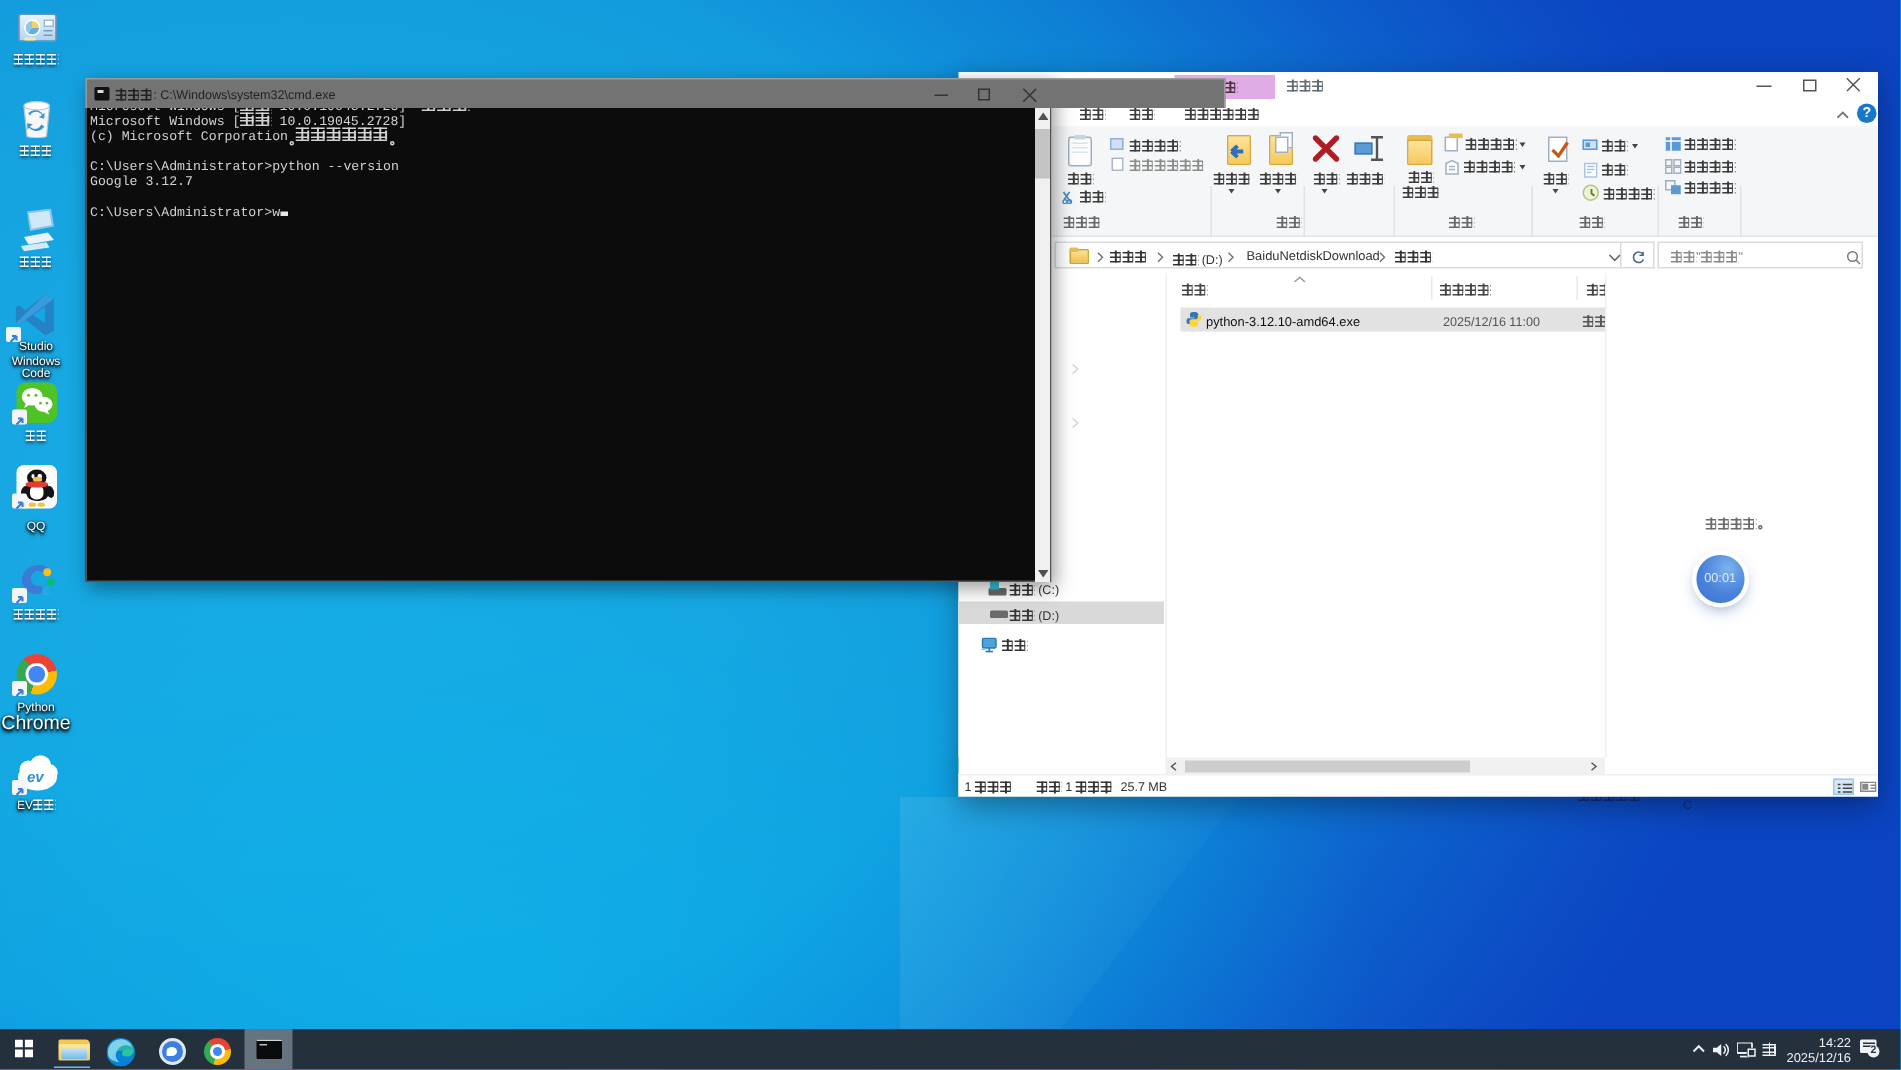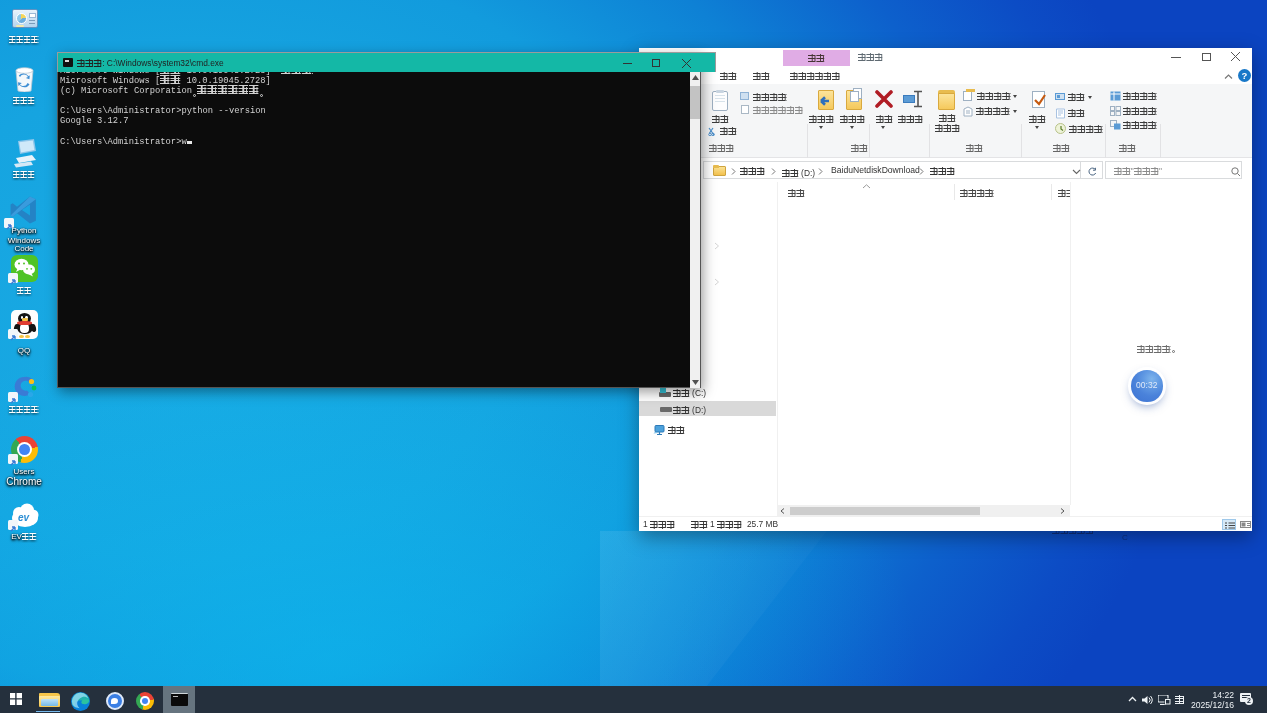--- a/index.html
+++ b/index.html
@@ -82,21 +82,21 @@
  <svg class="ab" style="left:10px;top:196px" width="27" height="28" viewBox="0 0 100 104">
   <path d="M74 2 L96 12 V92 L74 102 L26 64 L10 77 L2 72 V32 L10 27 L26 40 L74 2 M74 32 L44 52 L74 72 Z" fill="#2483c5"></path>
   <path d="M74 2 L96 12 L26 64 L10 77 L2 72 L74 2" fill="#3da0e0" opacity=".85"></path>
   <path d="M2 32 L10 27 L26 40 L74 2 L96 12" fill="none"></path>
  </svg>
  <div class="ab" style="left:4px;top:218px;width:10px;height:10px;background:#f2f6fa;border-radius:1.5px">
    <svg width="10" height="10">
         <path d="M3 7 L7 3 M7 3 H4 M7 3 V6" stroke="#3a7bd5" stroke-width="1.4" fill="none"></path>
       </svg>
  </div>
- <div class="ab lbl" style="left:0;top:226.5px;font-size:8px">Python</div>
+ <div class="ab lbl" style="left:0;top:226.5px;font-size:8px">Studio</div>
  <div class="ab lbl" style="left:0;top:236.5px;font-size:8px">Windows Code</div>
 
  <div class="ab" style="left:11px;top:255px;width:27px;height:27px;border-radius:6px;background:#4fc326">
    <svg width="27" height="27">
         <ellipse cx="10.5" cy="9.5" rx="7" ry="5.8" fill="#fff"></ellipse>
         <path d="M6.5 13.5 L5 17 L9.5 14.5 Z" fill="#fff"></path>
         <ellipse cx="18" cy="14.5" rx="6" ry="5" fill="#fff"></ellipse>
         <path d="M20.5 18.5 L22 21.5 L17.5 19.2 Z" fill="#fff"></path>
         <circle cx="8" cy="8.5" r="1" fill="#4fc326"></circle>
         <circle cx="13" cy="8.5" r="1" fill="#4fc326"></circle>
@@ -146,22 +146,22 @@
 
  <div class="ab" style="left:11px;top:436px;width:27px;height:27px;border-radius:50%;background:conic-gradient(from -40deg,#ea4335 0 33%,#fbbc05 33% 66%,#34a853 66% 100%)">
    <div class="ab" style="left:6px;top:6px;width:15px;height:15px;border-radius:50%;background:#fff"></div>
    <div class="ab" style="left:8.2px;top:8.2px;width:10.6px;height:10.6px;border-radius:50%;background:#4285f4"></div>
  </div>
  <div class="ab" style="left:8px;top:454px;width:10px;height:10px;background:#f2f6fa;border-radius:1.5px">
    <svg width="10" height="10">
         <path d="M3 7 L7 3 M7 3 H4 M7 3 V6" stroke="#3a7bd5" stroke-width="1.4" fill="none"></path>
       </svg>
  </div>
- <div class="ab lbl" style="left:0;top:467.5px;font-size:8px">Users</div>
- <div class="ab lbl" style="left:0;top:477.5px;font-size:10px">Chrome</div>
+ <div class="ab lbl" style="left:0;top:467.5px;font-size:8px">Python</div>
+ <div class="ab lbl" style="left:0;top:477.5px;font-size:13px">Chrome</div>
 
  <svg class="ab" style="left:11px;top:502px" width="28" height="27">
   <ellipse cx="14" cy="16" rx="13" ry="9" fill="#fff"></ellipse>
   <circle cx="8" cy="11" r="6" fill="#fff"></circle>
   <circle cx="16" cy="8.5" r="7" fill="#fff"></circle>
   <circle cx="22" cy="13" r="5.5" fill="#fff"></circle>
   <text x="7" y="19" font-size="10" fill="#2e8fd4" font-family="Liberation Sans" font-style="italic" font-weight="bold">ev</text>
  </svg>
  <div class="ab" style="left:8px;top:520px;width:10px;height:10px;background:#f2f6fa;border-radius:1.5px">
    <svg width="10" height="10">
@@ -376,20 +376,29 @@
 
    <svg class="ab" style="left:223px;top:2px" width="9" height="5">
         <path d="M1 4 L4.5 0.8 L8 4" stroke="#9a9a9a" fill="none"></path>
       </svg>
    <div class="ab" style="left:149px;top:7px;color:#454545"><span class="z z8" style="--n:2"></span></div>
    <div class="ab" style="left:321px;top:7px;color:#454545"><span class="z z8" style="--n:4"></span></div>
    <div class="ab" style="left:419px;top:7px;color:#454545;width:12px;overflow:hidden"><span class="z z8" style="--n:2"></span></div>
    <div class="ab" style="left:315px;top:2px;width:1px;height:16px;background:#e8e8e8"></div>
    <div class="ab" style="left:412px;top:2px;width:1px;height:16px;background:#e8e8e8"></div>
 
+   <div class="ab" style="left:148px;top:22.5px;width:283px;height:16px;background:#e2e2e2">
+     <svg class="ab" style="left:3px;top:2px" width="12" height="12">
+          <path d="M6 1 C3.2 1 3.3 2.2 3.3 3.3 V4.6 H6.1 V5.1 H2.3 C1.1 5.1 1 6.2 1 7 C1 7.9 1.1 9 2.3 9 H3.5 V7.5 C3.5 6.4 4.4 6 5.3 6 H8 C8.9 6 9 5.2 9 4.4 V3.3 C9 2.2 8.8 1 6 1 Z" fill="#3776ab"></path>
+          <path d="M6 11 C8.8 11 8.7 9.8 8.7 8.7 V7.4 H5.9 V6.9 H9.7 C10.9 6.9 11 5.8 11 5 C11 4.1 10.9 3 9.7 3 H8.5 V4.5 C8.5 5.6 7.6 6 6.7 6 H4 C3.1 6 3 6.8 3 7.6 V8.7 C3 9.8 3.2 11 6 11 Z" fill="#ffd43b"></path>
+        </svg>
+     <div class="ab" style="left:17px;top:4px;color:#111;font-size:8.6px">python-3.12.10-amd64.exe</div>
+     <div class="ab" style="left:175px;top:4px;color:#555;font-size:8.4px">2025/12/16 11:00</div>
+     <div class="ab" style="left:268px;top:5.5px;color:#555;width:15px;overflow:hidden"><span class="z z8" style="--n:2"></span></div>
+   </div>
 
    <div class="ab" style="left:498px;top:163px;color:#6b6b6b;white-space:nowrap;line-height:8px"><span class="z z8" style="--n:4;vertical-align:top"></span><span class="dot" style="vertical-align:bottom"></span></div>
  </div>
 
  <div class="ab" style="left:138px;top:457px;width:293px;height:11px;background:#f0f0f0">
    <svg class="ab" style="left:3px;top:3px" width="5" height="6">
         <path d="M4 0.5 L1 3 L4 5.5" stroke="#555" fill="none"></path>
       </svg>
    <div class="ab" style="left:13px;top:1.5px;width:190px;height:8px;background:#cdcdcd"></div>
    <svg class="ab" style="left:283px;top:3px" width="5" height="6">
@@ -408,25 +417,25 @@
    <div class="ab" style="left:600px;top:2px;width:13px;height:11px">
      <svg style="position:absolute;left:1px;top:2px" width="11" height="7">
           <rect x="0.5" y="0.5" width="10" height="6" fill="none" stroke="#888"></rect>
           <rect x="1.5" y="1.5" width="4" height="4" fill="#888"></rect>
           <path d="M7 2.5 H10 M7 4.5 H10" stroke="#888"></path>
         </svg>
    </div>
  </div>
 </div>
 
-<div class="ab" style="left:1131px;top:370px;width:31.5px;height:31.5px;border-radius:50%;background:radial-gradient(circle at 65% 28%,#7db4ec 0%,#5e97e2 30%,#4a82da 55%,#3d72d2 100%);box-shadow:0 0 0 3px rgba(255,255,255,.97),0 4px 10px rgba(40,80,160,.5);color:#dfe9f8;font-size:8.5px;text-align:center;line-height:31.5px">00:32</div>
+<div class="ab" style="left:1131px;top:370px;width:31.5px;height:31.5px;border-radius:50%;background:radial-gradient(circle at 65% 28%,#7db4ec 0%,#5e97e2 30%,#4a82da 55%,#3d72d2 100%);box-shadow:0 0 0 3px rgba(255,255,255,.97),0 4px 10px rgba(40,80,160,.5);color:#dfe9f8;font-size:8.5px;text-align:center;line-height:31.5px">00:01</div>
 
 <div class="ab" id="cmd" style="left:57px;top:52px;width:644px;height:336px;box-shadow:2px 4px 12px rgba(0,0,0,.4)">
 
- <div class="ab" style="left:0;top:0;width:659px;height:20px;background:#14b8a6;border:1px solid #9b9b9b;border-bottom:none">
+ <div class="ab" style="left:0;top:0;width:760px;height:20px;background:#737373;border:1px solid #9b9b9b;border-bottom:none">
   <div class="ab" style="left:5px;top:5px;width:10px;height:9px;background:#111;border-radius:1px">
     <div class="ab" style="left:1.5px;top:2px;width:4px;height:1.5px;background:#ddd"></div>
   </div>
   <div class="ab mix" style="left:19px;top:6px;color:#222"><span class="z z8" style="--n:3"></span><b>: C:\Windows\system32\cmd.exe</b></div>
   <div class="ab" style="left:565px;top:10px;width:9px;height:1px;background:#333"></div>
   <div class="ab" style="left:594px;top:6px;width:8px;height:8px;border:1px solid #333"></div>
   <svg class="ab" style="left:624px;top:5.5px" width="9" height="9">
         <path d="M0 0 L9 9 M9 0 L0 9" stroke="#333" stroke-width="1"></path>
       </svg>
  </div>

